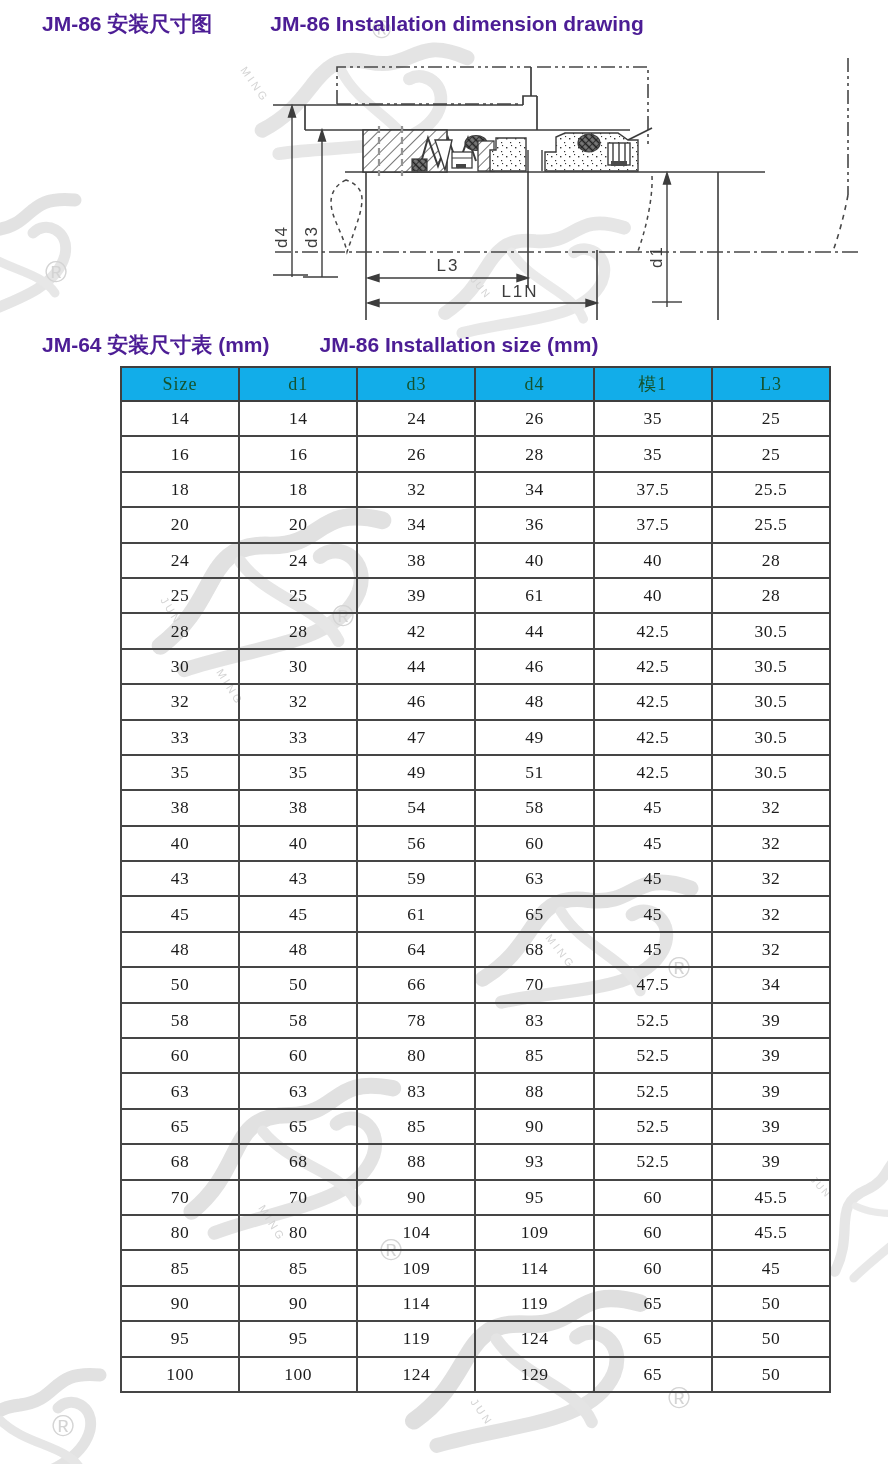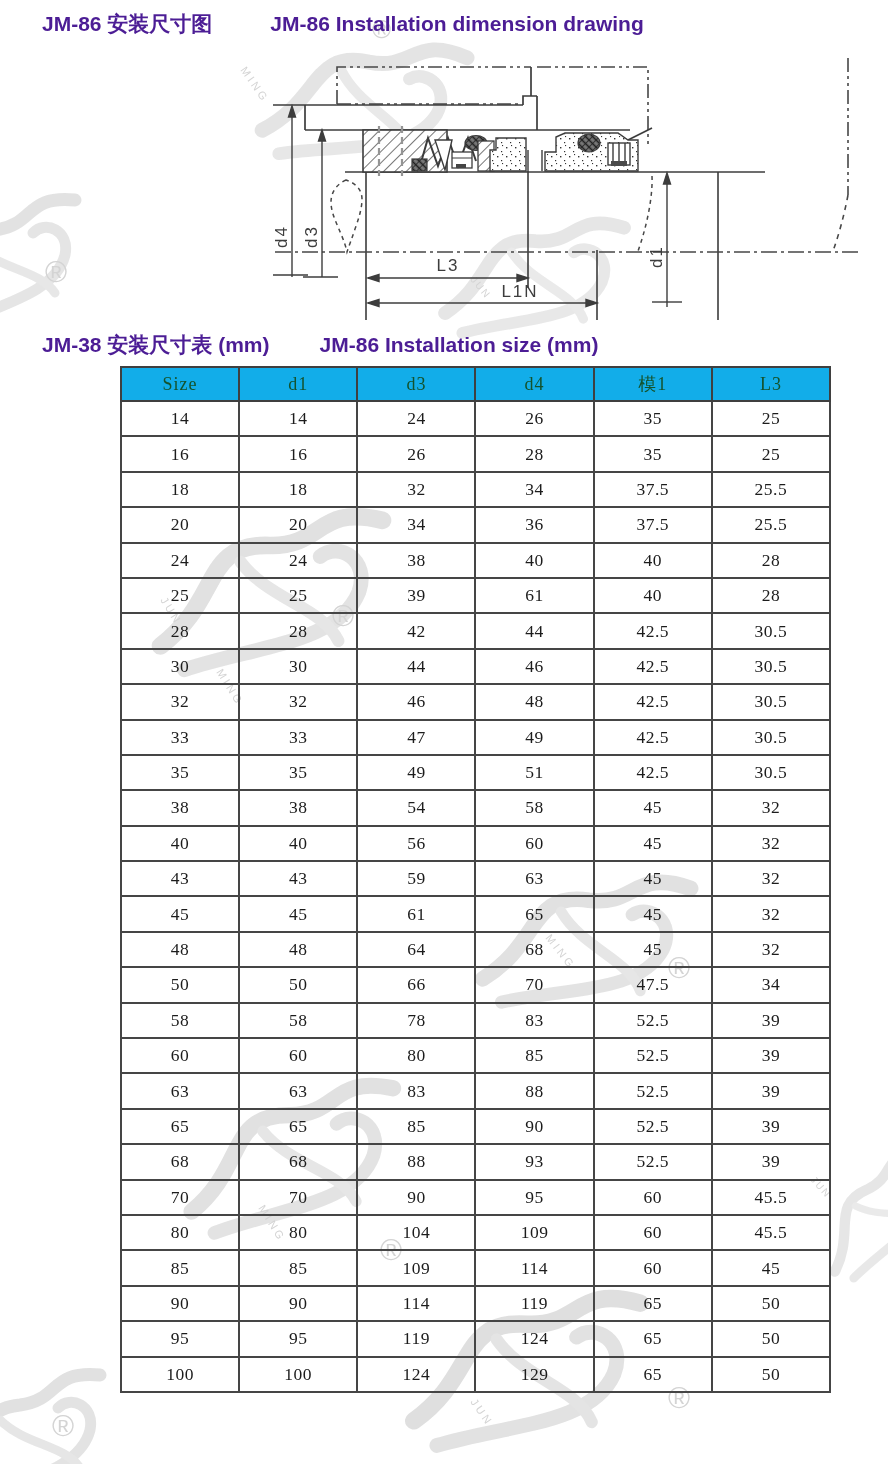--- a/index.html
+++ b/index.html
@@ -180,21 +180,21 @@
 
     <g stroke="#3d3d3d" stroke-width="1.4" fill="#3d3d3d">
       <line x1="368" y1="303" x2="597" y2="303"></line>
       <polygon points="368,303 379,299.5 379,306.5"></polygon>
       <polygon points="597,303 586,299.5 586,306.5"></polygon>
       <text class="dimlab" x="520" y="297" text-anchor="middle" stroke="none">L1N</text>
     </g>
   </svg>
 
   <div class="title t2">
-    <span class="zh">JM-38 安装尺寸表  (mm)</span><span class="en">JM-86 Installation size (mm)</span>
+    <span class="zh">JM-64 安装尺寸表  (mm)</span><span class="en">JM-86 Installation size (mm)</span>
   </div>
 
   <table class="dim">
     <thead>
       <tr id="hdr-row">
           <th>Size</th>
           <th>d1</th>
           <th>d3</th>
           <th>d4</th>
           <th>模1</th>

